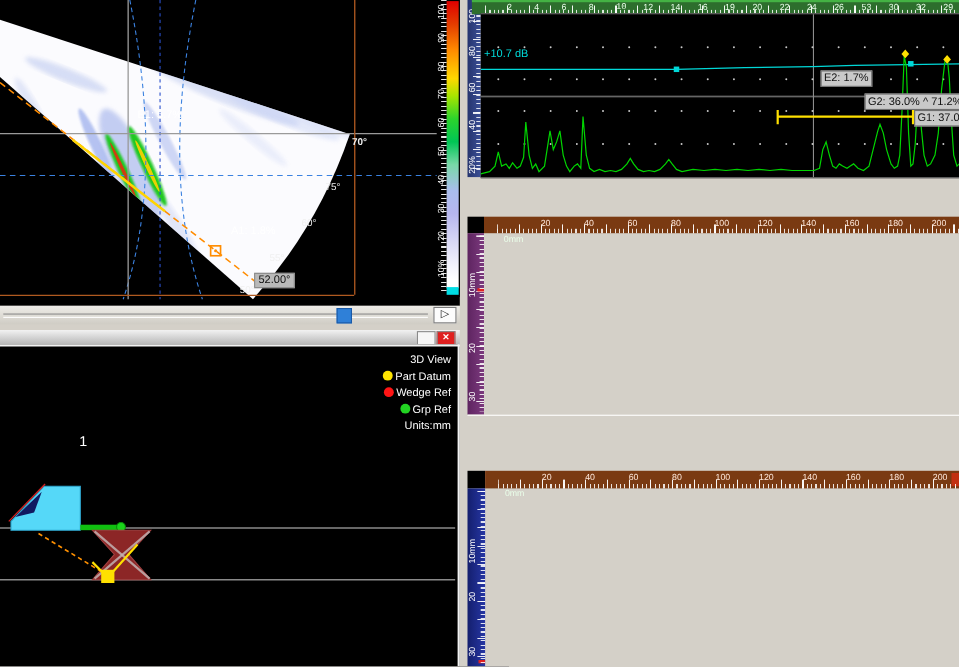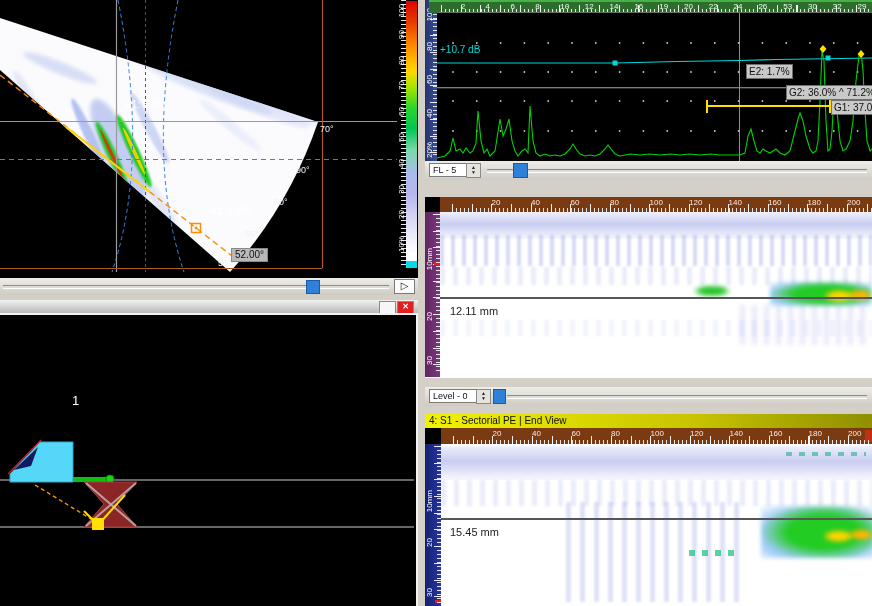--- a/index.html
+++ b/index.html
@@ -155,22 +155,22 @@
       <path d="M0,268.5 H322" stroke="#b05a20" stroke-width="1.2"></path>
       <path d="M0,75 L232,256" stroke="#ff8c00" stroke-width="1.4" stroke-dasharray="6,4"></path>
       <path d="M66,127 L150,192" stroke="#ffd400" stroke-width="2.2"></path>
       <rect x="191.5" y="223.5" width="9" height="9" fill="none" stroke="#ff8c00" stroke-width="1.5"></rect>
       <circle cx="196" cy="228" r="1.4" fill="#ff8c00"></circle>
     </svg>
     <span class="slabel" style="left:125px;top:99px">E1: 5.7%</span>
     <span class="slabel" style="left:210px;top:205px">A1: 1.8%</span>
     <span id="angle-box">52.00°</span>
     <div id="sscan-angles">
-        <span class="ang" style="left: 320px; top: 124px;">70°</span>
-        <span class="ang" style="left: 296px; top: 165px;">90°</span>
+        <span class="ang" style="left: 320px; top: 124px; font-weight: bold;">70°</span>
+        <span class="ang" style="left: 296px; top: 165px;">75°</span>
         <span class="ang" style="left: 274px; top: 197px;">60°</span>
         <span class="ang" style="left: 245px; top: 229px;">55°</span>
         <span class="ang" style="left: 218px; top: 258px;">50°</span>
       </div>
     <div class="abs" id="colorbar">
       <div class="grad"></div>
       <div class="under"></div>
       <div class="ticks"></div>
       <div id="colorbar-labels">
           <span class="vlab cb" style="top: 4px;">100</span>
@@ -192,20 +192,27 @@
     <div class="thumb" style="left:306px;top:2px;width:12px;height:12px"></div>
     <div class="stepbtn" style="left:394px;top:1px;width:19px;height:13px">▷</div>
   </div>
 
   <div class="abs" id="t3-strip"></div>
   <div class="abs" id="t3-titlebar">
     <div class="winbtn" style="right:22px;background:#f6f6f6"></div>
     <div class="winbtn" style="right:4px;background:#e02020;color:#fff;font-weight:bold">✕</div>
   </div>
   <div class="abs" id="view3d">
+    <div id="legend3d">
+      <div class="lgrow">3D View</div>
+      <div class="lgrow"><span class="dot" id="dot0" style="background: rgb(255, 228, 0);"></span><span>Part Datum</span></div>
+      <div class="lgrow"><span class="dot" id="dot1" style="background: rgb(255, 20, 20);"></span><span>Wedge Ref</span></div>
+      <div class="lgrow"><span class="dot" id="dot2" style="background: rgb(34, 212, 34);"></span><span>Grp Ref</span></div>
+      <div class="lgrow">Units:mm</div>
+    </div>
     <span id="idx1">1</span>
     <svg width="414" height="291" viewBox="0 0 414 291">
       <line x1="0" y1="165" x2="414" y2="165" stroke="#8a8a8a" stroke-width="1.5"></line>
       <line x1="0" y1="212" x2="414" y2="212" stroke="#8a8a8a" stroke-width="1.5"></line>
       <polygon points="10,159 40,127 73,127 73,167 10,167" fill="#55d8f8" stroke="#2fa8d0" stroke-width="1"></polygon>
       <path d="M14,155 L38,132 L31,151 Z" fill="#101a60"></path>
       <line x1="8" y1="159" x2="41" y2="125" stroke="#d02020" stroke-width="1.2"></line>
       <rect x="73" y="162" width="37" height="5" fill="#10c010"></rect>
       <circle cx="110" cy="164" r="4" fill="#1ad41a" stroke="#0a8a0a"></circle>
       <polygon points="84,167 137,167 117,189 137,212 84,212 104,189" fill="#8c2626" stroke="#a04040" stroke-width="1"></polygon>
@@ -342,26 +349,20 @@
           <polygon points="386,32 389.5,36 386,40 382.5,36" fill="#ffe000"></polygon>
           <polygon points="424,37 427.5,41 424,45 420.5,41" fill="#ffe000"></polygon>
         </g>
     </svg>
     <span id="gain-label">+10.7 dB</span>
     <span class="mbox" style="left:309px;top:51px">E2: 1.7%</span>
     <span class="mbox" style="left:349px;top:72px;max-width:86px">G2: 36.0% ^ 71.2%</span>
     <span class="mbox" style="left:394px;top:87px;width:41px">G1: 37.0%</span>
   </div>
 
-  <div class="abs chrome" id="fl-row">
-    <span class="spinbox" style="left:4px;top:2px;width:30px;height:12px">FL - 5</span>
-    <span class="spinarrows" style="left:41px;top:2px;height:12px">▲<br>▼</span>
-    <div class="groove" style="left:62px;top:8px;width:380px"></div>
-    <div class="thumb" style="left:88px;top:2px;width:13px;height:13px"></div>
-  </div>
 
   <div class="abs" id="tv-corner"></div>
   <div class="abs hruler" id="tv-hruler">
     <span class="zerolab rl-brown" style="left:18px">0mm</span>
     <div id="tv-ruler-nums">
         <span class="rl-brown" style="left: 51.5px;">20</span>
         <span class="rl-brown" style="left: 91px;">40</span>
         <span class="rl-brown" style="left: 130.5px;">60</span>
         <span class="rl-brown" style="left: 170px;">80</span>
         <span class="rl-brown" style="left: 209.5px;">100</span>
@@ -373,41 +374,23 @@
       </div>
   </div>
   <div class="abs vruler" id="tv-vruler">
     <div id="tv-depth-labels">
         <span class="vlab" style="top: 36px;">10mm</span>
         <span class="vlab" style="top: 100px;">20</span>
         <span class="vlab" style="top: 144px;">30</span>
       </div>
     <div class="redtick" style="top:50px"></div>
   </div>
-  <div class="abs" id="tv-content">
-    <div class="band b-top" style="top:0;height:27px"></div>
-    <div class="band b-str" style="top:23px;height:31px"></div>
-    <div class="band b-str2" style="top:55px;height:18px"></div>
-    <div class="band b-str2" style="top:108px;height:16px;opacity:.6"></div>
-    <div class="blob" style="left:300px;top:93px;width:132px;height:40px;background:repeating-linear-gradient(90deg,rgba(140,152,226,.22) 0 5px,rgba(255,255,255,0) 5px 12px)"></div>
-    <div class="blob gsmall" style="left:253px;top:74px;width:38px;height:10px"></div>
-    <div class="blob gblob" style="left:330px;top:70px;width:102px;height:24px"></div>
-    <div class="cursorline" style="top:85px"></div>
-    <span class="meas" style="left:10px;top:93px">12.11 mm</span>
-  </div>
   <div class="abs" id="tv-gray"></div>
 
-  <div class="abs chrome" id="lvl-row">
-    <span class="spinbox" style="left:4px;top:2px;width:40px;height:12px">Level - 0</span>
-    <span class="spinarrows" style="left:51px;top:2px;height:12px">▲<br>▼</span>
-    <div class="thumb" style="left:68px;top:2px;width:11px;height:13px"></div>
-    <div class="groove" style="left:82px;top:8px;width:360px"></div>
-  </div>
-
-  <div class="abs" id="ev-header">4: S1 - Sectorial PE | End View</div>
+
   <div class="abs" id="ev-corner"></div>
   <div class="abs hruler" id="ev-hruler">
     <span class="zerolab rl-brown" style="left:18px">0mm</span>
     <div id="ev-ruler-nums">
         <span class="rl-brown" style="left: 51.5px;">20</span>
         <span class="rl-brown" style="left: 91px;">40</span>
         <span class="rl-brown" style="left: 130.5px;">60</span>
         <span class="rl-brown" style="left: 170px;">80</span>
         <span class="rl-brown" style="left: 209.5px;">100</span>
         <span class="rl-brown" style="left: 249px;">120</span>
@@ -419,24 +402,14 @@
     <div id="ev-redmark"></div>
   </div>
   <div class="abs vruler" id="ev-vruler">
     <div id="ev-depth-labels">
         <span class="vlab" style="top: 46px;">10mm</span>
         <span class="vlab" style="top: 94px;">20</span>
         <span class="vlab" style="top: 144px;">30</span>
       </div>
     <div class="redtick" style="top:156px"></div>
   </div>
-  <div class="abs" id="ev-content">
-    <div class="cydash" style="position:absolute;left:345px;top:8px;width:80px;height:4px"></div>
-    <div class="band b-top" style="top:2px;height:34px"></div>
-    <div class="band b-str2" style="top:36px;height:26px"></div>
-    <div class="blob" style="left:125px;top:58px;width:180px;height:100px;background:repeating-linear-gradient(90deg,rgba(148,158,228,.3) 0 5px,rgba(255,255,255,0) 5px 14px);filter:blur(1px)"></div>
-    <div class="blob gblob" style="left:320px;top:62px;width:114px;height:52px"></div>
-    <div class="cydash" style="position:absolute;left:248px;top:106px;width:52px;height:6px"></div>
-    <div class="cursorline" style="top:74px"></div>
-    <span class="meas" style="left:9px;top:82px">15.45 mm</span>
-  </div>
 
 </div>
 
 </body></html>

